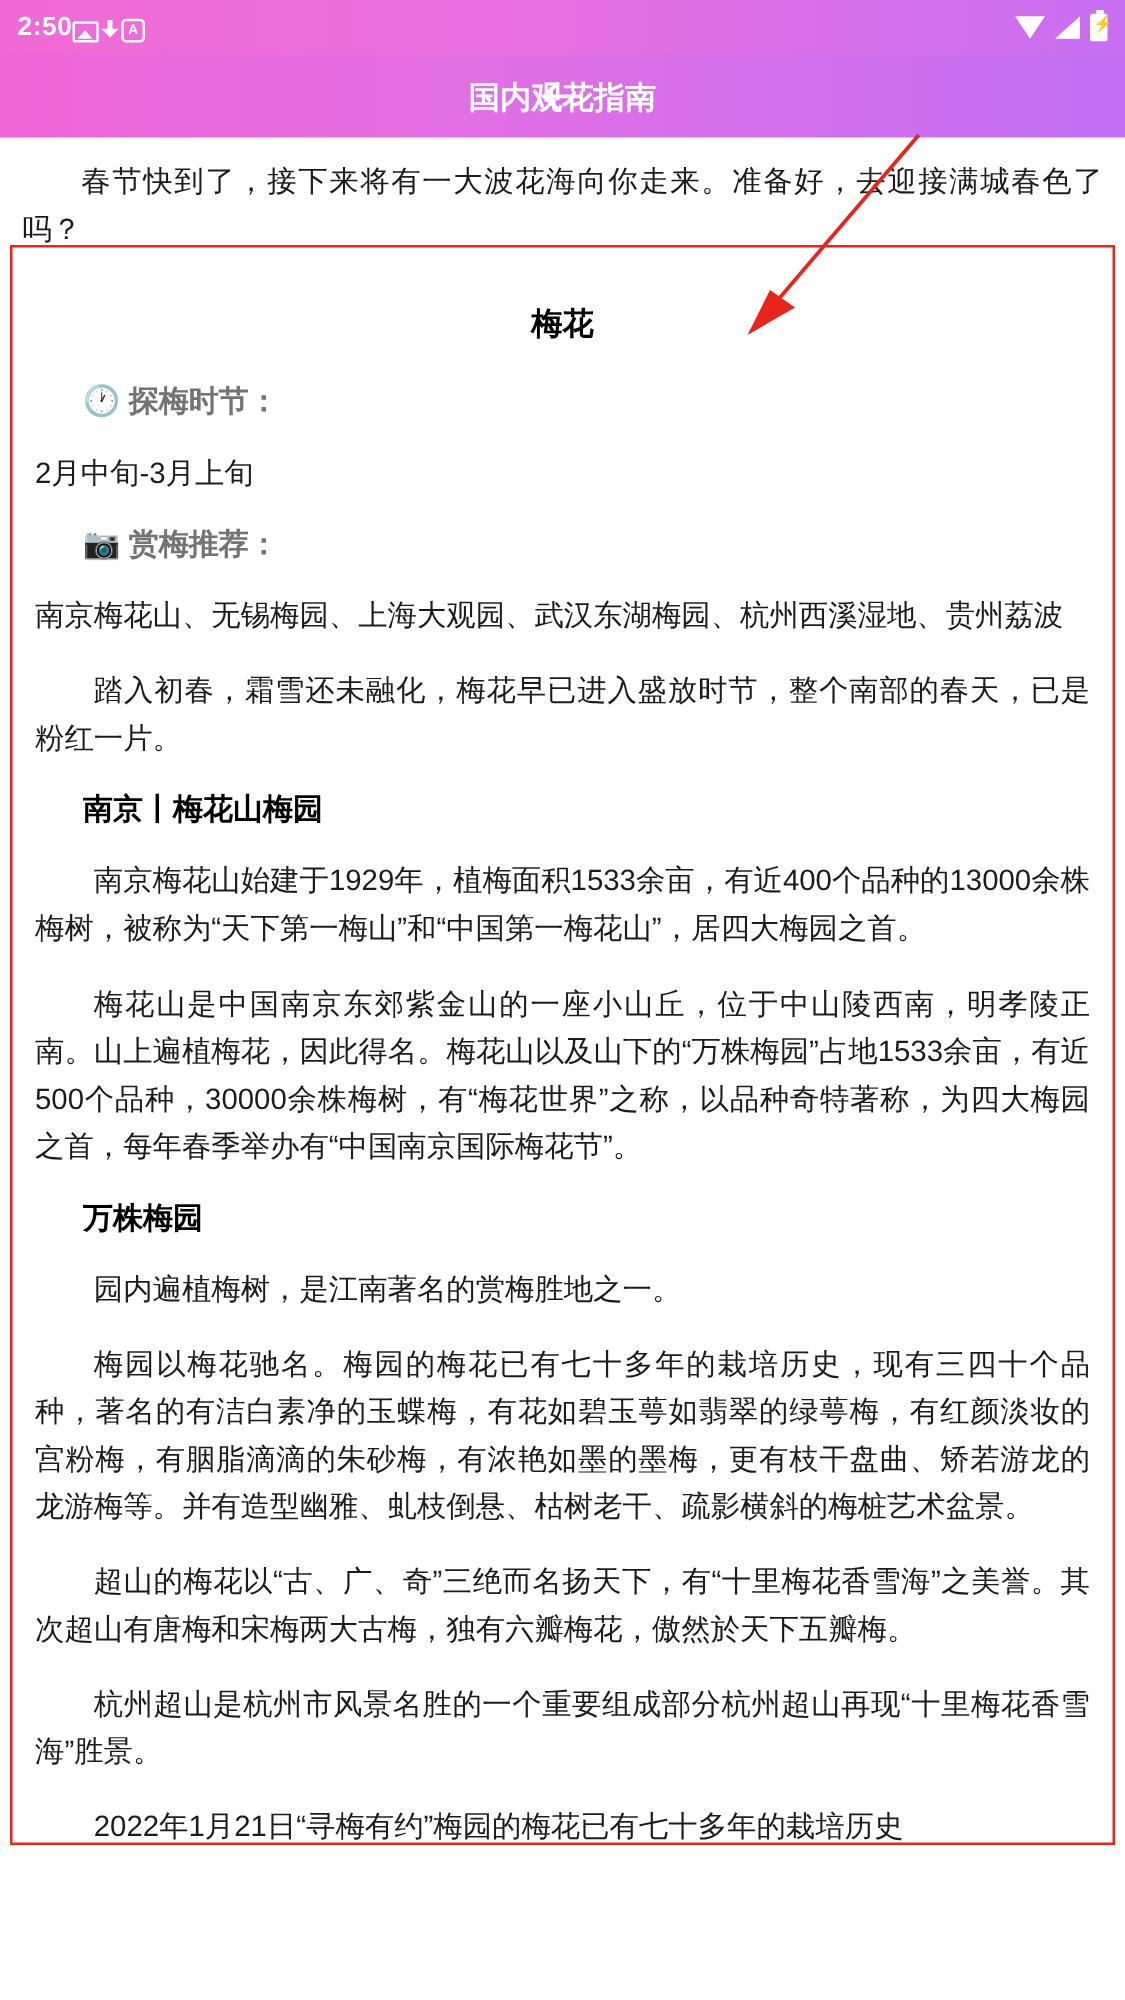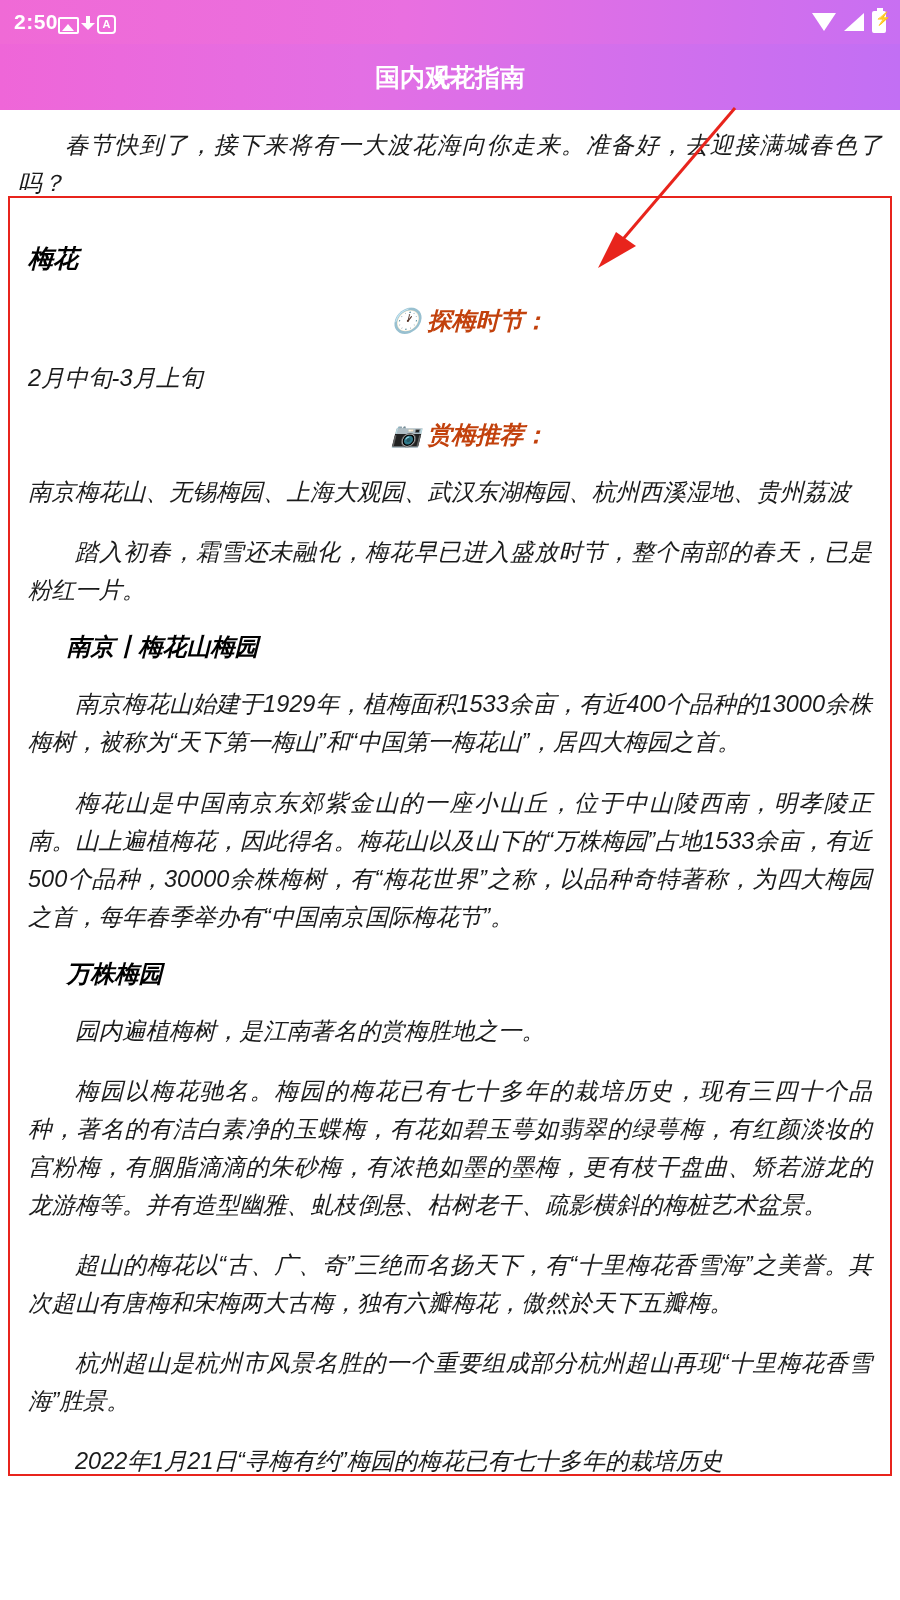--- a/index.html
+++ b/index.html
@@ -96,51 +96,50 @@
     color: #ffffff; font-size: 25px; font-weight: bold;
     pointer-events: none;
   }
 
   
   .content {
     padding: 16px 18px 0 18px;
     position: relative;
     height: calc(1600px - 44px - 66px);
     overflow: hidden;
-    font-style: italic;
   }
   p {
     margin: 0 0 22px 0;
     font-size: 23.5px;
     line-height: 1.62;
     color: #1b1b1b;
     text-align: justify;
   }
   p.indent { text-indent: 2em; }
   .h-sub {
     margin: 16px 0 22px 0;
     font-size: 24px;
     font-weight: bold;
     color: #000;
     text-indent: 1.6em;
   }
   .flower-title {
+    text-align: center;
     font-size: 25px;
     font-weight: bold;
     color: #000;
     margin: 0 0 30px 0;
   }
   .label-row {
     font-size: 24px;
     font-weight: bold;
-    color: #c2410c;
+    color: #737373;
     margin: 0 0 22px 0;
     text-indent: 1.6em;
     display: block;
-    text-align: center;
   }
   .emoji { font-size: 24px; }
 
   
   .highlight-box {
     position: absolute;
     left: 8px;
     right: 8px;
     top: 86px;
     height: 1280px;

